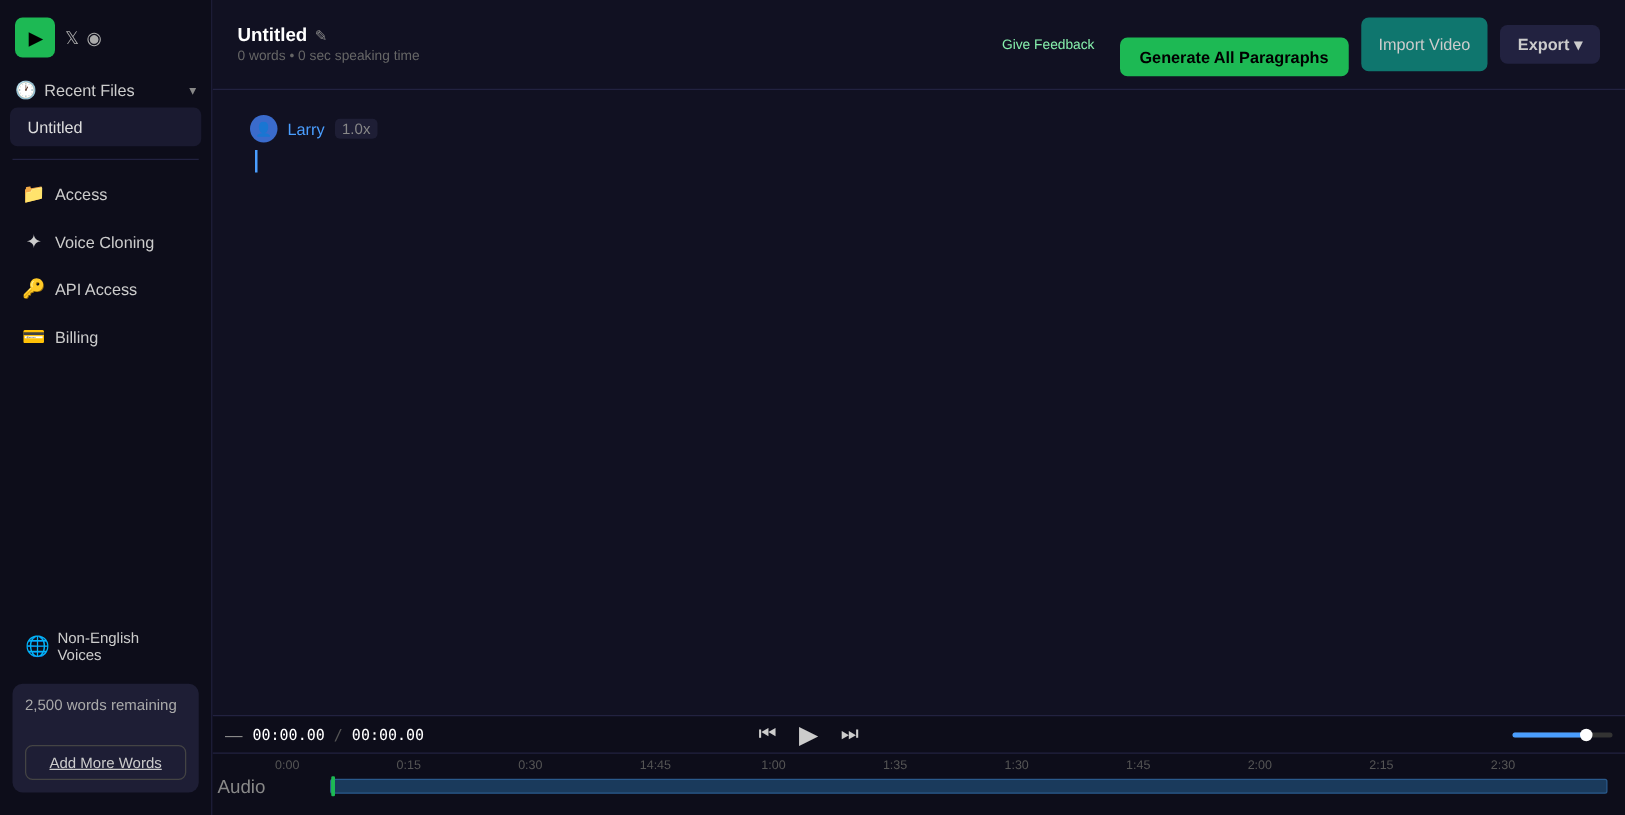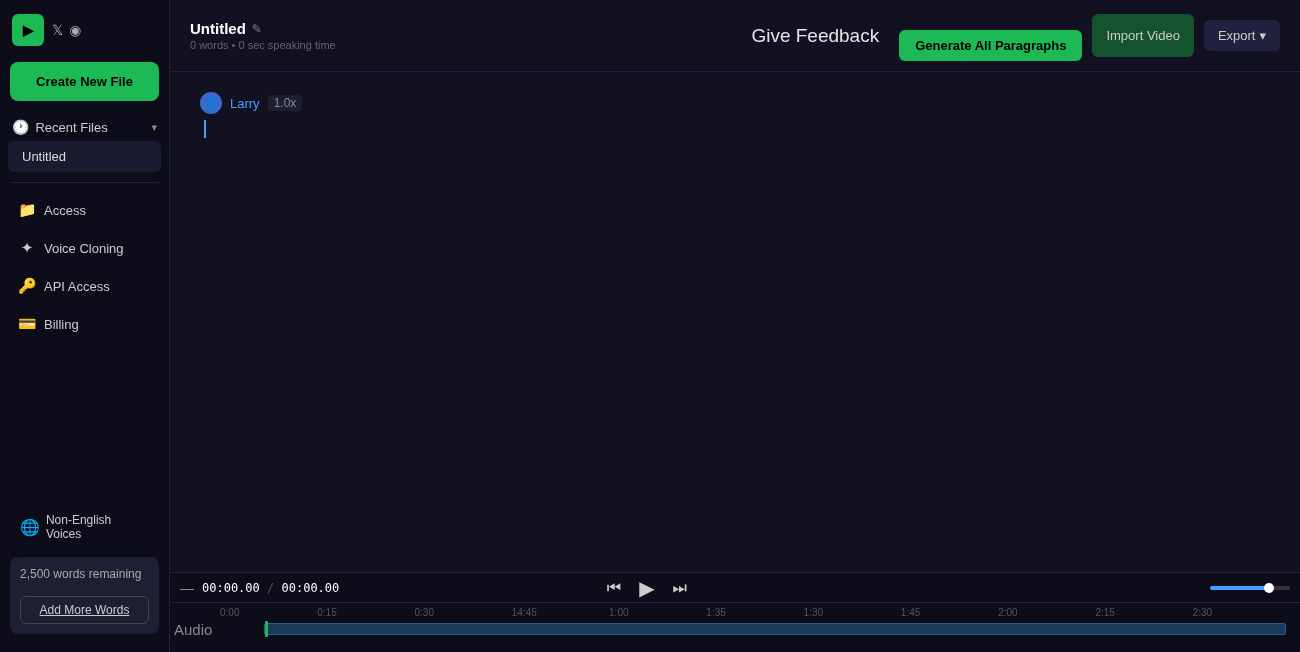--- a/index.html
+++ b/index.html
@@ -150,21 +150,21 @@
 
     .words-remaining-card {
       background: #1e1e35;
       border-radius: 8px;
       padding: 10px;
       margin-bottom: 8px;
     }
     .words-remaining-text {
       font-size: 12px;
       color: #aaa;
-      margin-bottom: 15px;
+      margin-bottom: 25px;
     }
     .add-words-btn {
       background: transparent;
       border: 1px solid #444;
       color: #ccc;
       border-radius: 6px;
       padding: 6px 10px;
       font-size: 12px;
       cursor: pointer;
       width: 100%;
@@ -224,60 +224,61 @@
 
     .topbar-actions {
       display: flex;
       align-items: center;
       gap: 10px;
     }
 
     .feedback-btn {
       background: transparent;
       border: none;
-      color: #e5e5e5;
-      font-size: 19px;
+      color: #86efac;
+      font-size: 11px;
       cursor: pointer;
       padding: 6px 10px;
       text-align: right;
     }
 
     .generate-btn {
       background: #1db954;
       color: #000;
       border: none;
       border-radius: 6px;
       padding: 8px 16px;
       font-size: 13px;
       font-weight: 600;
       cursor: pointer;
       margin-top: 20px;
     }
 
     .import-btn {
-      background: #14532d;
+      background: #0f766e;
       color: #ccc;
       border: none;
       border-radius: 6px;
       padding: 14px 14px;
       font-size: 13px;
       cursor: pointer;
     }
 
     .export-btn {
       background: #222240;
       color: #ccc;
       border: none;
       border-radius: 6px;
       padding: 8px 14px;
       font-size: 13px;
       cursor: pointer;
       display: flex;
       align-items: flex-start;
       gap: 4px;
+      font-weight: bold;
     }
 
     
     .editor-area {
       flex: 1;
       padding: 20px 30px;
       overflow-y: auto;
       position: relative;
     }
 
@@ -476,21 +477,20 @@
 
 <nav class="sidebar">
   <div class="sidebar-logo">
     <div class="logo-icon">▶</div>
     <div class="logo-social">
       <span class="social-icon">𝕏</span>
       <span class="social-icon">◉</span>
     </div>
   </div>
 
-  <button class="create-new-btn">Create New File</button>
 
   <div class="recent-files-header">
     <div class="recent-label">
       <span class="recent-icon">🕐</span>
       <span>Recent Files</span>
     </div>
     <span class="chevron-icon">▾</span>
   </div>
 
   <div class="recent-item">Untitled</div>

